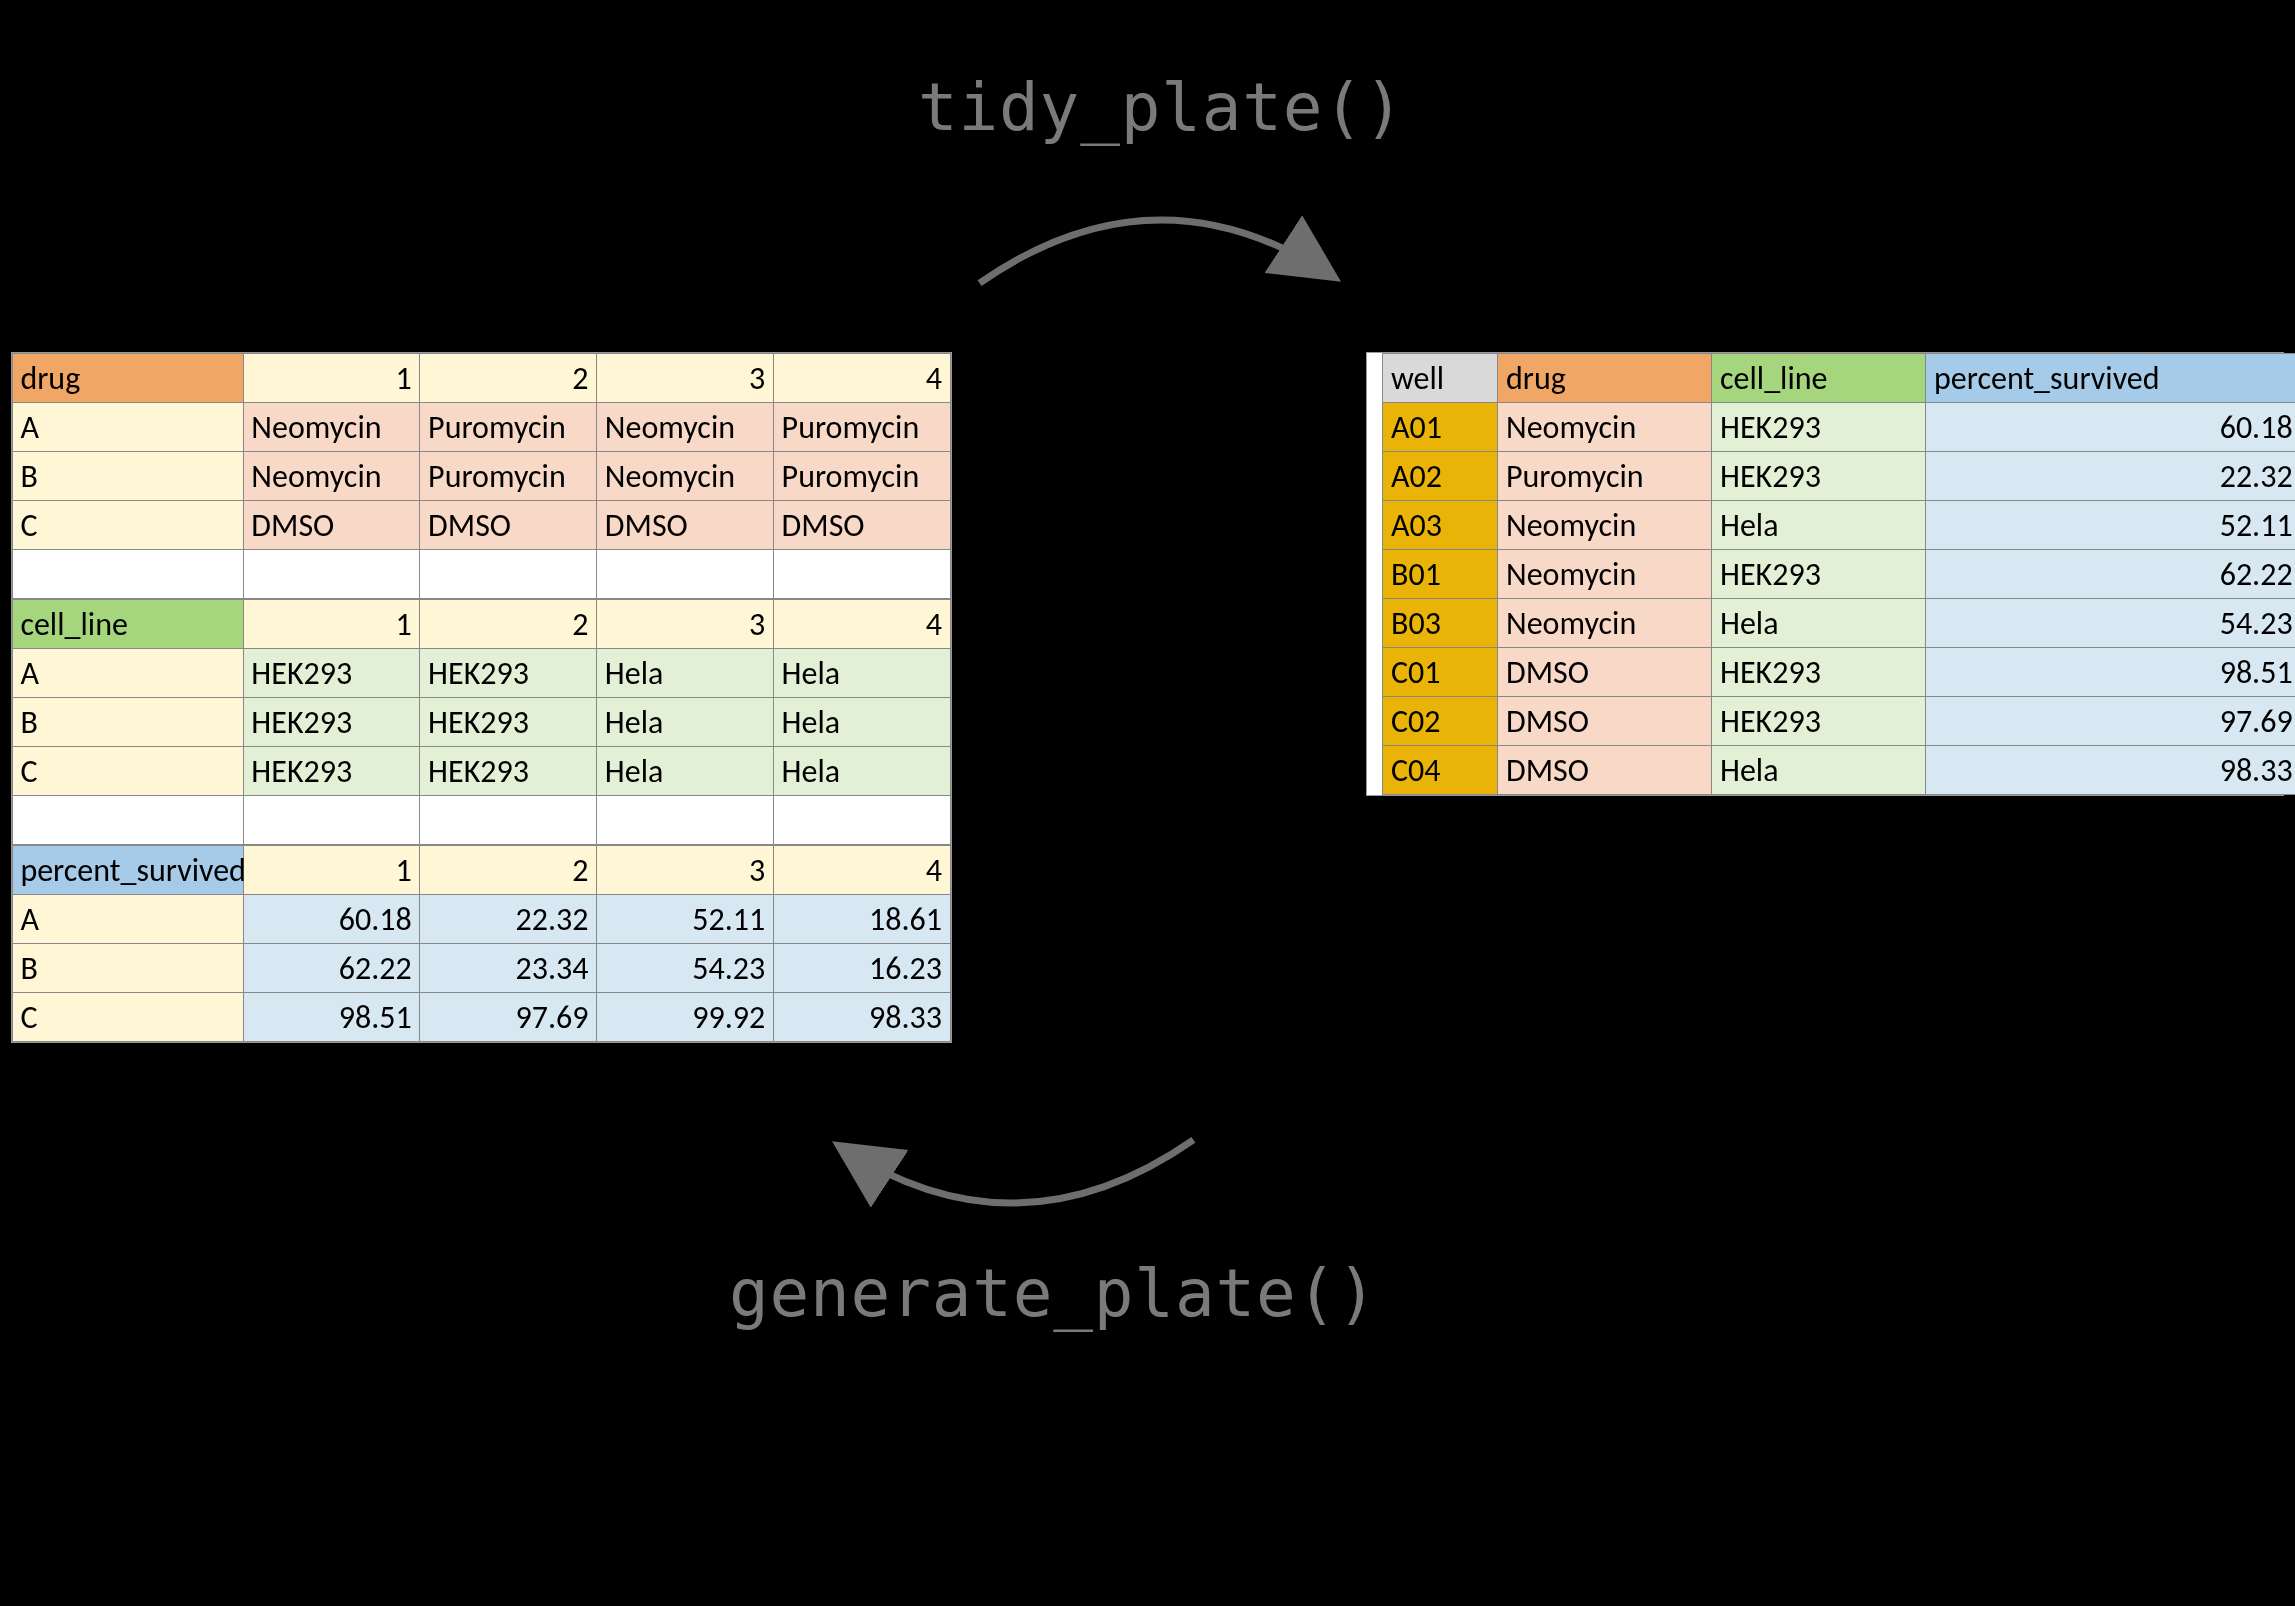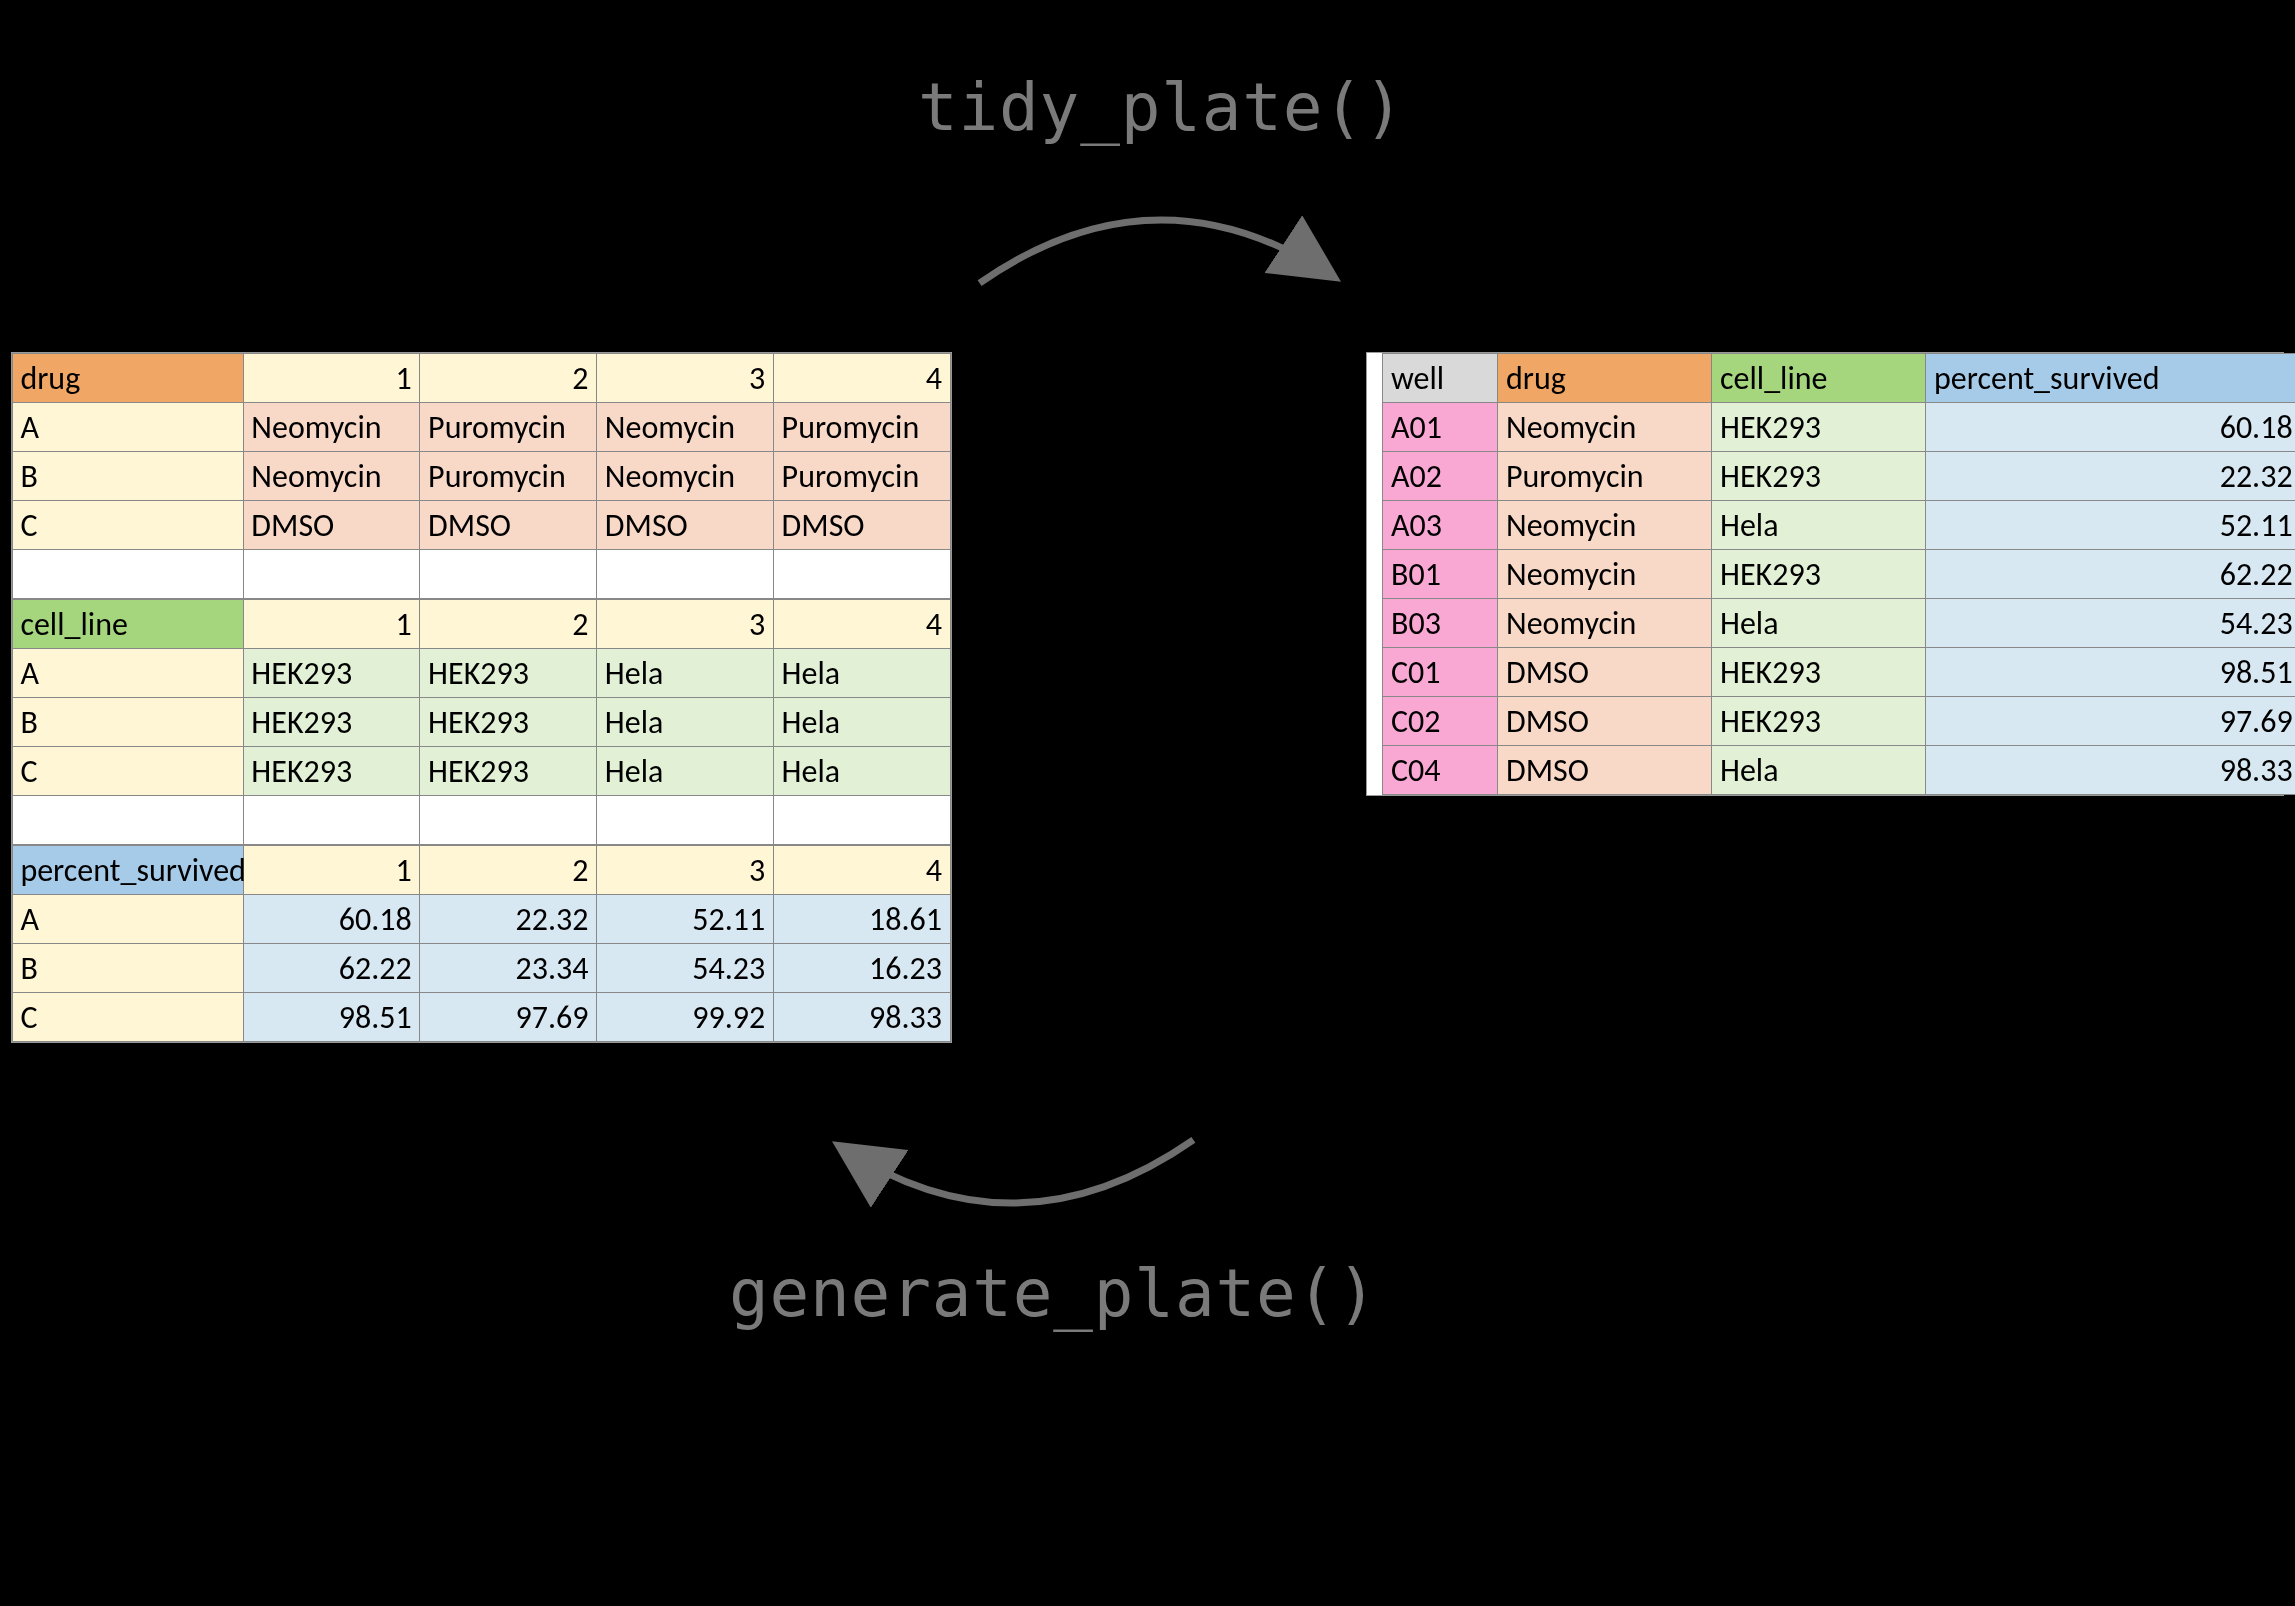--- a/index.html
+++ b/index.html
@@ -108,21 +108,21 @@
     height: 49px;
     vertical-align: middle;
     text-align: left;
     font-weight: 400;
     white-space: nowrap;
   }
   .tidy-table th.h-well { background: #d9d9d9; }
   .tidy-table th.h-drug { background: #f0a664; }
   .tidy-table th.h-cell { background: #a5d67e; }
   .tidy-table th.h-pct  { background: #a6cbe8; }
-  .tidy-table td.c-well { background: #f9a8d4; }
+  .tidy-table td.c-well { background: #eab308; }
   .tidy-table td.c-drug { background: #f8d9c8; }
   .tidy-table td.c-cell { background: #e2f1d6; }
   .tidy-table td.c-pct  { background: #d8e8f3; text-align: right; }
 </style>
 </head>
 <body>
 
 <div class="canvas">
 
   <div class="fn-label fn-top">tidy_plate()</div>

